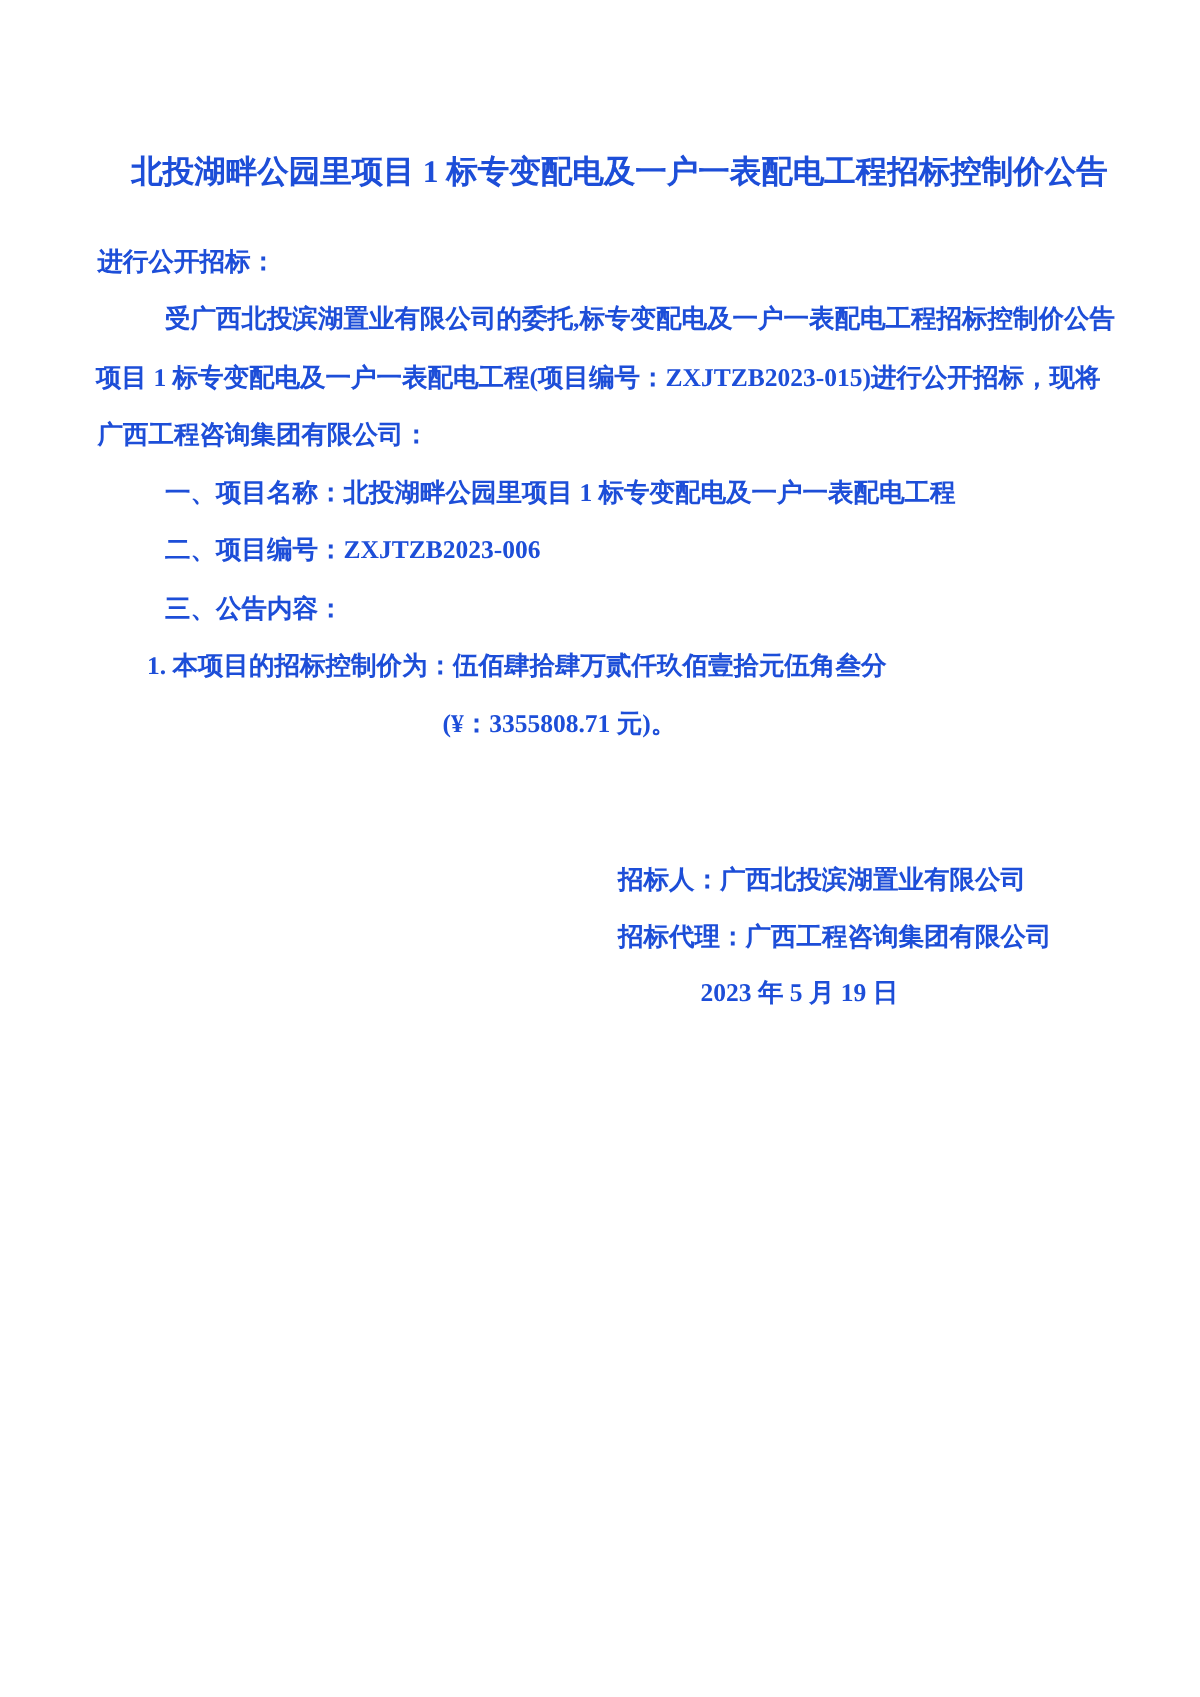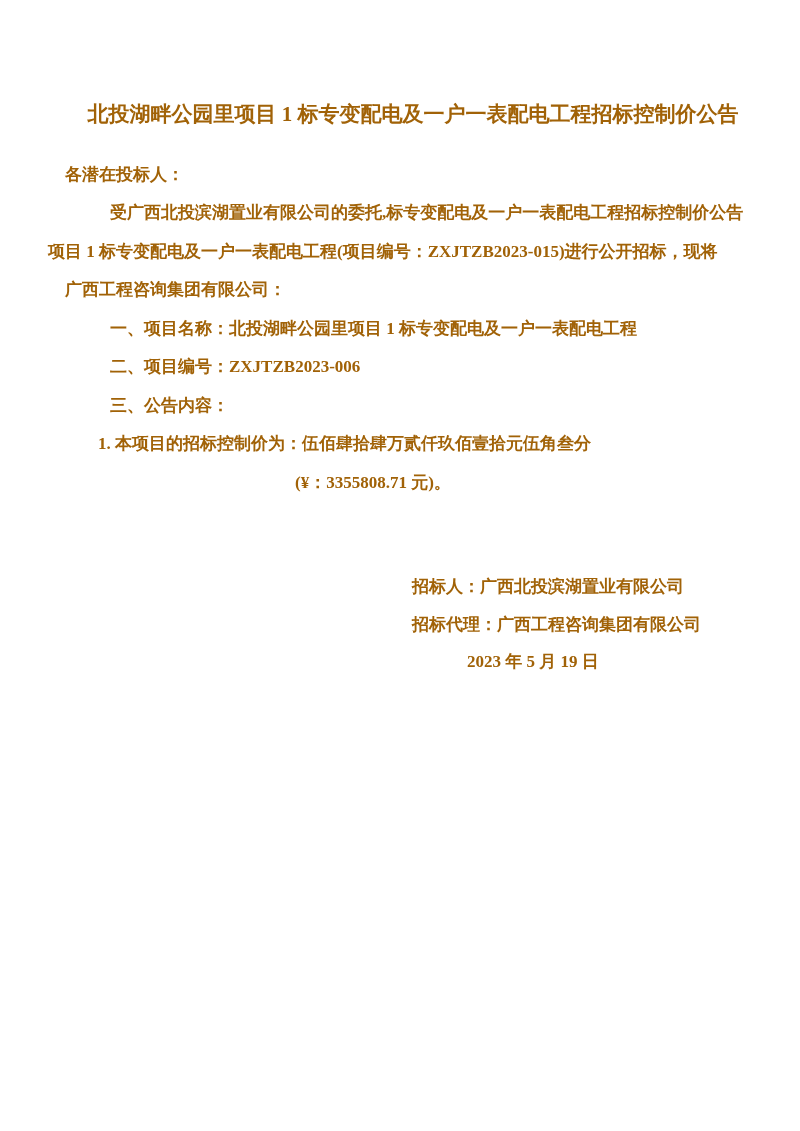--- a/index.html
+++ b/index.html
@@ -8,21 +8,21 @@
     background: #ffffff;
   }
   .page {
     position: relative;
     width: 800px;
     height: 1131px;
     background: #ffffff;
     overflow: hidden;
     font-family: "Liberation Serif", "DejaVu Serif", serif;
     font-weight: bold;
-    color: #a16207;
+    color: #1d4ed8;
   }
   .doc-title {
     position: absolute;
     top: 101px;
     left: 0;
     width: 800px;
     box-sizing: border-box;
     padding-left: 26px;
     margin: 0;
     text-align: center;
@@ -32,39 +32,39 @@
     white-space: pre;
   }
   .line {
     position: absolute;
     font-size: 17px;
     line-height: 22px;
     white-space: pre;
   }
   .l-salutation { top: 164px;   left: 65px;  }
   .l-intro1     { top: 202px;   left: 110px; }
-  .l-intro2     { top: 241px;   left: 48px;  }
+  .l-intro2     { top: 241px;   left: 64px;  }
   .l-intro3     { top: 279px;   left: 65px;  }
   .l-item1      { top: 318px;   left: 110px; }
   .l-item2      { top: 356px;   left: 110px; }
   .l-item3      { top: 395px;   left: 110px; }
   .l-price      { top: 433px;   left: 98px;  }
   .l-amount     { top: 472px;   left: 295px; }
   .l-bidder     { top: 576px;   left: 412px; }
   .l-agent      { top: 614px;   left: 412px; }
   .l-date       { top: 651px;   left: 467px; }
 </style>
 </head>
 <body>
 
 <div class="page">
 
   <h1 class="doc-title">北投湖畔公园里项目 1 标专变配电及一户一表配电工程招标控制价公告</h1>
 
-  <div class="line l-salutation">各潜在投标人：</div>
+  <div class="line l-salutation">进行公开招标：</div>
 
   <div class="line l-intro1">受广西北投滨湖置业有限公司的委托,标专变配电及一户一表配电工程招标控制价公告</div>
 
   <div class="line l-intro2">项目 1 标专变配电及一户一表配电工程(项目编号：ZXJTZB2023-015)进行公开招标，现将</div>
 
   <div class="line l-intro3">广西工程咨询集团有限公司：</div>
 
   <div class="line l-item1">一、项目名称：北投湖畔公园里项目 1 标专变配电及一户一表配电工程</div>
 
   <div class="line l-item2">二、项目编号：ZXJTZB2023-006</div>

